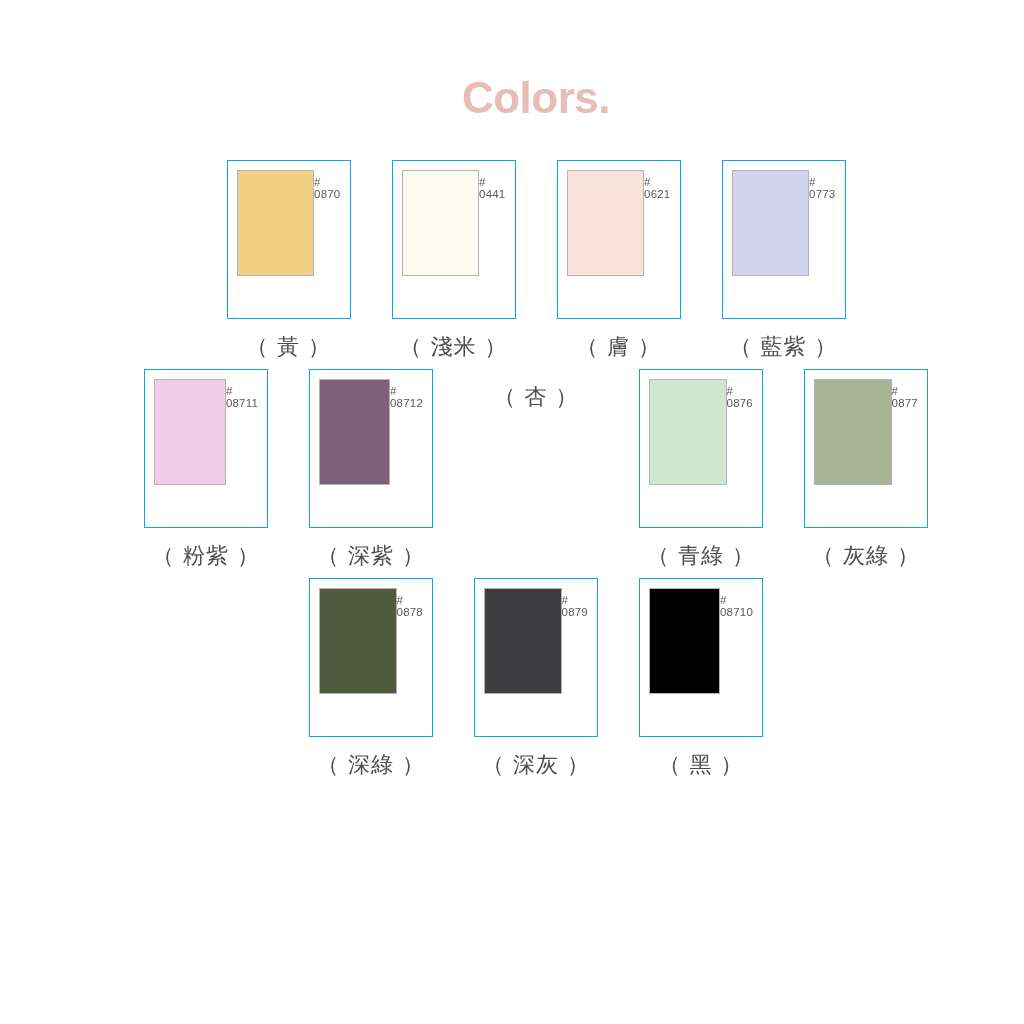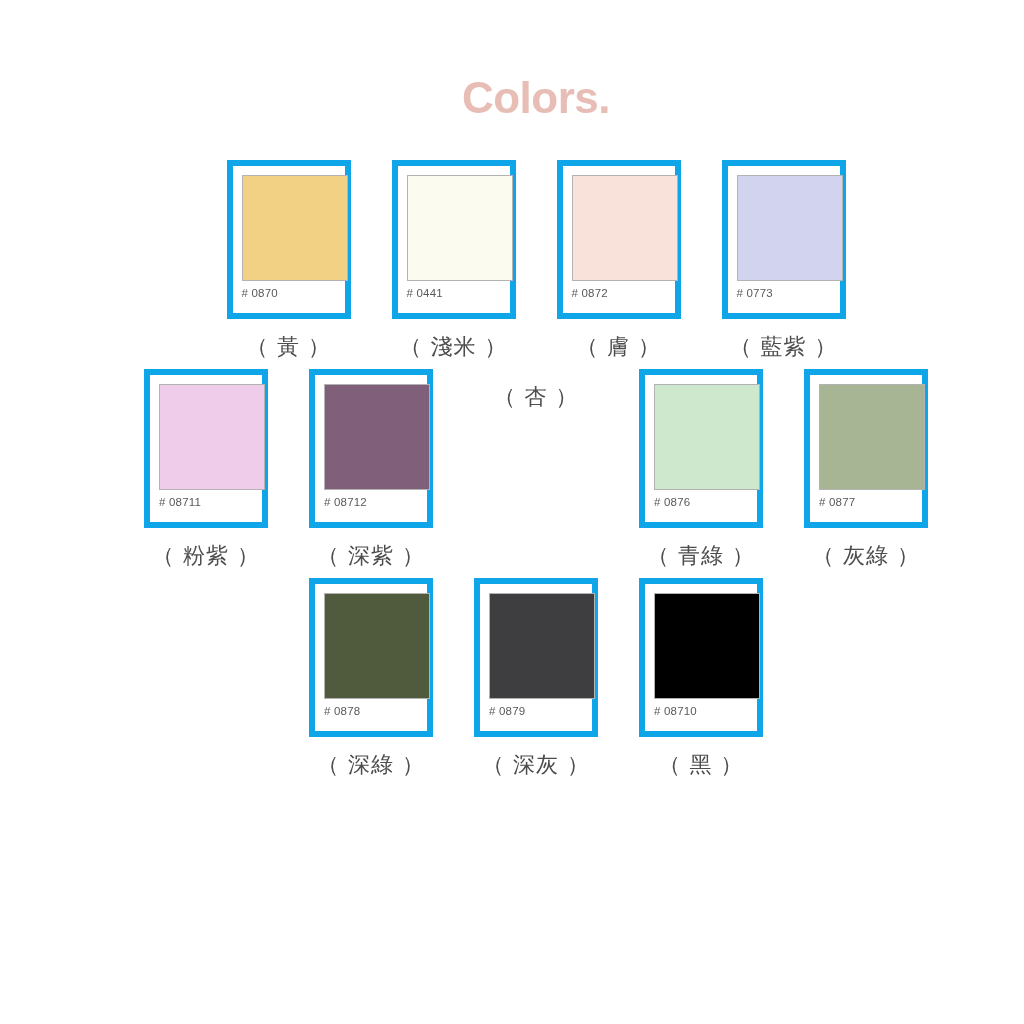--- a/index.html
+++ b/index.html
@@ -55,24 +55,23 @@
     flex-direction: column;
     align-items: center;
   }
 
   
   .card {
     box-sizing: border-box;
     width: 124px;
     height: 159px;
     background: #ffffff;
-    border: 6px solid #0ea5e9;
+    border: 1px solid #0ea5e9;
     padding: 9px 9px 0 9px;
     display: flex;
-    flex-direction: column;
   }
   .card-chip {
     box-sizing: border-box;
     width: 106px;
     height: 106px;
     border: 1px solid #b3b3b3;
   }
   .card-code {
     margin-top: 7px;
     font-size: 11.5px;
@@ -112,21 +111,21 @@
         <div class="swatch-cell">
           <div class="card">
             <div class="card-chip" style="background: rgb(251, 251, 240);"></div>
             <div class="card-code"># 0441</div>
           </div>
           <div class="swatch-name">（ 淺米 ）</div>
         </div>
         <div class="swatch-cell">
           <div class="card">
             <div class="card-chip" style="background: rgb(248, 226, 218);"></div>
-            <div class="card-code"># 0872</div>
+            <div class="card-code"># 0621</div>
           </div>
           <div class="swatch-name">（ 膚 ）</div>
         </div>
         <div class="swatch-cell">
           <div class="card">
             <div class="card-chip" style="background: rgb(210, 211, 238);"></div>
             <div class="card-code"># 0773</div>
           </div>
           <div class="swatch-name">（ 藍紫 ）</div>
         </div>

